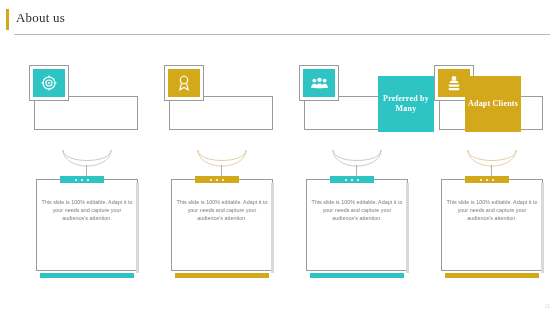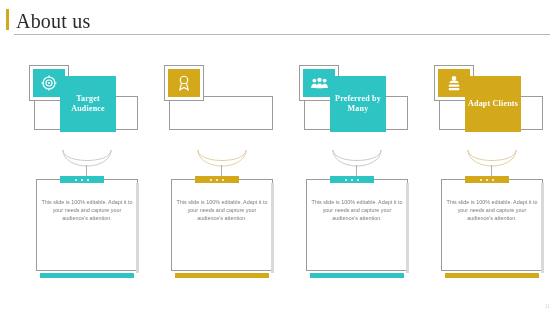--- a/index.html
+++ b/index.html
@@ -15,21 +15,21 @@
   .header{
     position:absolute;left:0;top:0;width:560px;height:36px;
   }
   .header-accent{
     position:absolute;left:6px;top:9px;width:3px;height:21px;
     background:#D4A81B;
   }
   .header-title{
     position:absolute;left:16px;top:10px;
     font-family:"Liberation Serif", serif;
-    font-size:20px;color:#2b2b2b;letter-spacing:.2px;
+    font-size:13px;color:#2b2b2b;letter-spacing:.2px;
     white-space:nowrap;
   }
   .header-rule{
     position:absolute;left:14px;top:34px;width:536px;height:1px;
     background:#b9b9b9;
   }
 
   
   .cols{
     position:absolute;left:0;top:48px;width:560px;height:255px;
@@ -125,23 +125,20 @@
         <svg width="18" height="18" viewBox="0 0 24 24" fill="none" stroke="#ffffff" stroke-width="1.6">
           <circle cx="12" cy="12" r="8"></circle>
             <circle cx="12" cy="12" r="4"></circle>
             <circle cx="12" cy="12" r="1.3" fill="#ffffff" stroke="none"></circle>
           <line x1="12" y1="2" x2="12" y2="5"></line>
             <line x1="12" y1="19" x2="12" y2="22"></line>
           <line x1="2" y1="12" x2="5" y2="12"></line>
             <line x1="19" y1="12" x2="22" y2="12"></line>
         </svg>
       </div>
-      <div class="label-sq" id="lbsq0" style="background: rgb(46, 196, 196);">
-        <div class="label-txt">Target Audience</div>
-      </div>
     </div>
     <div class="bowl-zone">
       <svg class="bowl" viewBox="0 0 52 20">
         <path d="M2 2 C2 16, 50 16, 50 2 C50 12, 38 18, 26 18 C14 18, 2 12, 2 2 Z" fill="#ffffff" stroke="#bdbdbd" stroke-width="0.8"></path>
       </svg>
       <div class="stem"></div>
     </div>
     <div class="card"></div>
     <div class="card-shadow"></div>
     <div class="card-topbar" id="tb0" style="background: rgb(46, 196, 196);">
@@ -188,21 +185,21 @@
       <div class="icon-sq" id="icsq2" style="background: rgb(46, 196, 196);">
         <svg width="19" height="19" viewBox="0 0 26 24" fill="#ffffff" stroke="none">
           <circle cx="6" cy="8" r="2.6"></circle>
             <circle cx="13" cy="7" r="3"></circle>
             <circle cx="20" cy="8" r="2.6"></circle>
           <path d="M1.5 18 C1.5 14.2 3.8 12.4 6 12.4 C8.2 12.4 10.5 14.2 10.5 18 Z"></path>
           <path d="M8 18.5 C8 14 10.3 12 13 12 C15.7 12 18 14 18 18.5 Z"></path>
           <path d="M15.5 18 C15.5 14.2 17.8 12.4 20 12.4 C22.2 12.4 24.5 14.2 24.5 18 Z"></path>
         </svg>
       </div>
-      <div class="label-sq" id="lbsq2" style="background: rgb(46, 196, 196);">
+      <div class="label-sq" id="lbsq2" style="background: rgb(46, 196, 196); margin-left: 48px;">
         <div class="label-txt">Preferred by Many</div>
       </div>
     </div>
     <div class="bowl-zone">
       <svg class="bowl" viewBox="0 0 52 20">
         <path d="M2 2 C2 16, 50 16, 50 2 C50 12, 38 18, 26 18 C14 18, 2 12, 2 2 Z" fill="#ffffff" stroke="#bdbdbd" stroke-width="0.8"></path>
       </svg>
       <div class="stem"></div>
     </div>
     <div class="card"></div>

